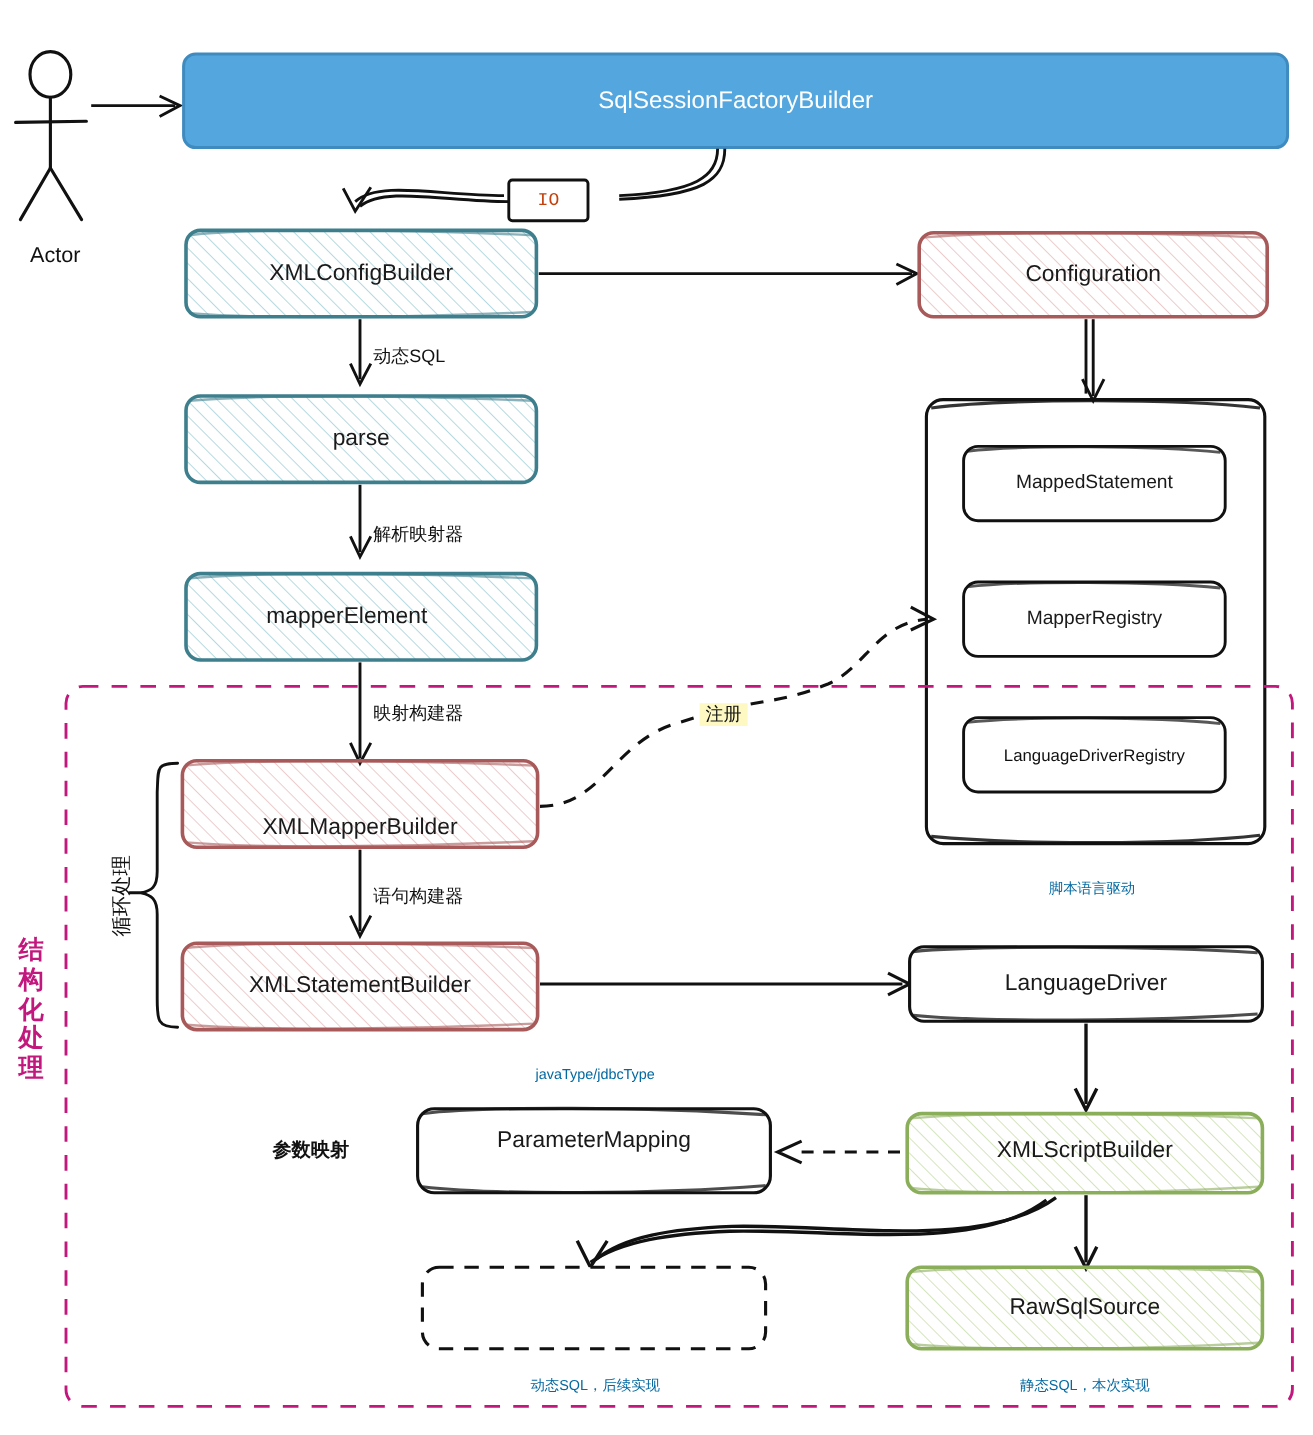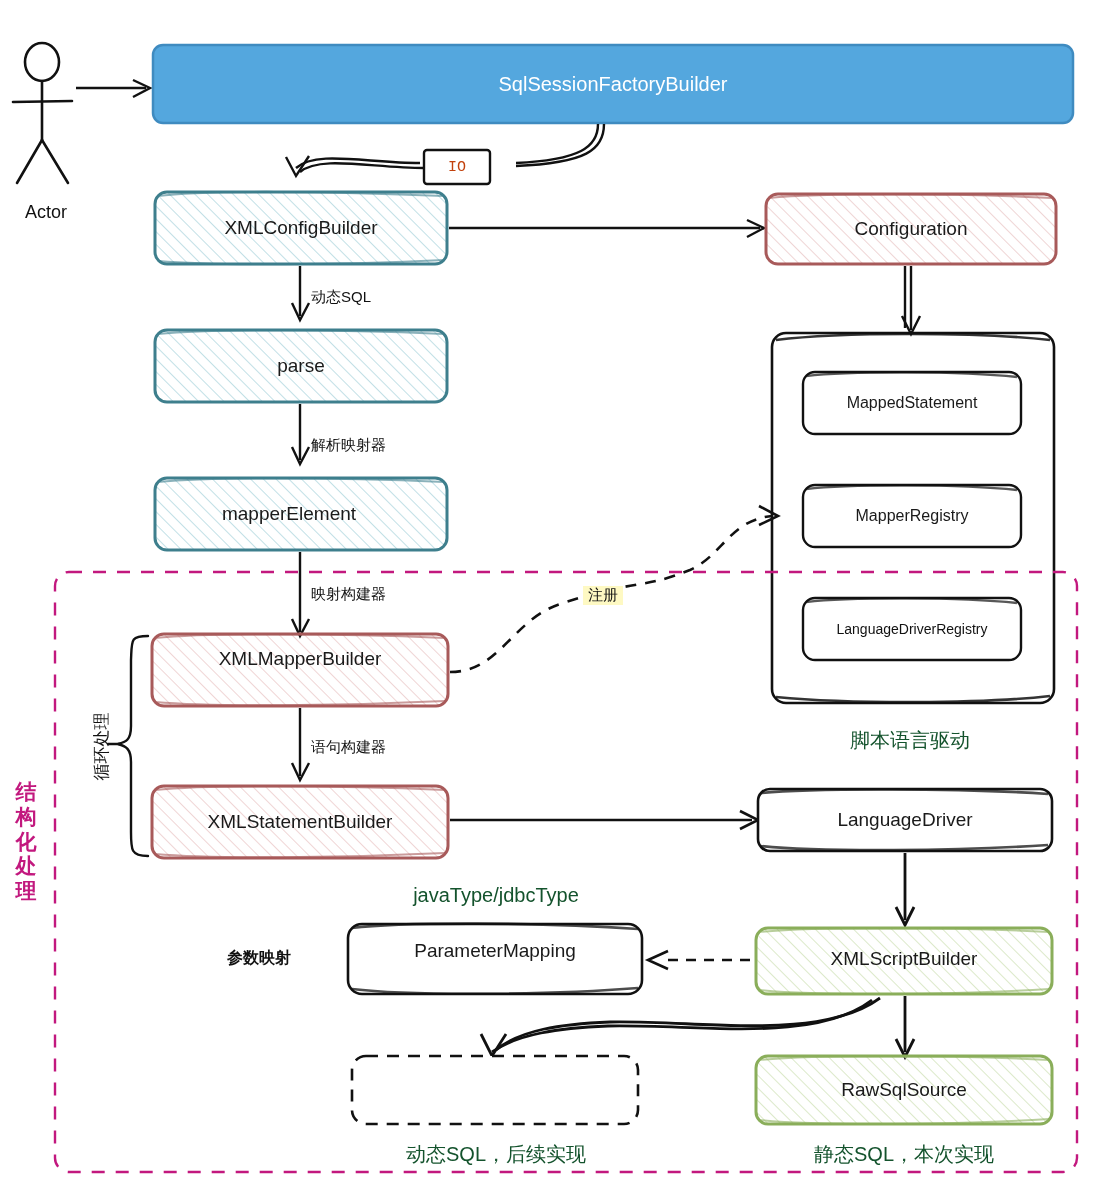--- a/index.html
+++ b/index.html
@@ -6,21 +6,21 @@
   body{width:1094px;height:1196px;overflow:hidden;
        font-family:"Liberation Sans","DejaVu Sans",sans-serif;}
   #stage{position:relative;width:1094px;height:1196px;background:#fff;}
   svg#canvas{position:absolute;left:0;top:0;width:1094px;height:1196px;}
 
   .lbl{position:absolute;font-family:"Liberation Sans","DejaVu Sans",sans-serif;
        color:#111;white-space:nowrap;}
   .node-label{font-size:19px;color:#1a1a1a;}
   .node-label-sm{font-size:16px;color:#1a1a1a;}
   .edge-label{font-size:15px;color:#111;}
-  .note-label{font-size:20px;color:#14532d;}
+  .note-label{font-size:12px;color:#0369a1;}
   .note-bold{font-size:16px;font-weight:bold;color:#111;}
   .header-label{font-size:20px;color:#ffffff;font-weight:normal;}
   .io-label{font-size:15px;font-family:"Liberation Mono","DejaVu Sans Mono",monospace;color:#c2410c;}
   .actor-label{font-size:18px;color:#111;}
 
   .vstack{position:absolute;font-size:21px;font-weight:bold;line-height:1.18;
           text-align:center;width:24px;}
   .rot90{position:absolute;font-size:17px;color:#111;
          transform:rotate(-90deg);transform-origin:50% 50%;white-space:nowrap;}
 
@@ -232,21 +232,21 @@
 
 <div class="lbl actor-label ctr" style="left:6px;top:200px;width:80px;height:24px;">Actor</div>
 
 <div class="lbl header-label ctr" style="left:153px;top:45px;width:920px;height:78px;">SqlSessionFactoryBuilder</div>
 
 <div class="lbl io-label ctr" style="left:424px;top:150px;width:66px;height:34px;">IO</div>
 
 <div class="lbl node-label ctr" style="left:155px;top:192px;width:292px;height:72px;">XMLConfigBuilder</div>
 <div class="lbl node-label ctr" style="left:155px;top:330px;width:292px;height:72px;">parse</div>
 <div class="lbl node-label ctr" style="left:155px;top:478px;width:268px;height:72px;">mapperElement</div>
-<div class="lbl node-label ctr" style="left:152px;top:627px;width:296px;height:64px;">XMLMapperBuilder</div>
+<div class="lbl node-label ctr" style="left:152px;top:658px;width:296px;height:64px;">XMLMapperBuilder</div>
 <div class="lbl node-label ctr" style="left:152px;top:786px;width:296px;height:72px;">XMLStatementBuilder</div>
 
 <div class="lbl node-label ctr" style="left:766px;top:194px;width:290px;height:70px;">Configuration</div>
 <div class="lbl node-label-sm ctr" style="left:803px;top:372px;width:218px;height:62px;">MappedStatement</div>
 <div class="lbl node-label-sm ctr" style="left:803px;top:485px;width:218px;height:62px;">MapperRegistry</div>
 <div class="lbl ctr" style="left:803px;top:598px;width:218px;height:62px;font-size:14px;">LanguageDriverRegistry</div>
 <div class="lbl node-label ctr" style="left:758px;top:789px;width:294px;height:62px;">LanguageDriver</div>
 <div class="lbl node-label ctr" style="left:756px;top:928px;width:296px;height:62px;">XMLScriptBuilder</div>
 <div class="lbl node-label ctr" style="left:756px;top:1056px;width:296px;height:68px;">RawSqlSource</div>
 

